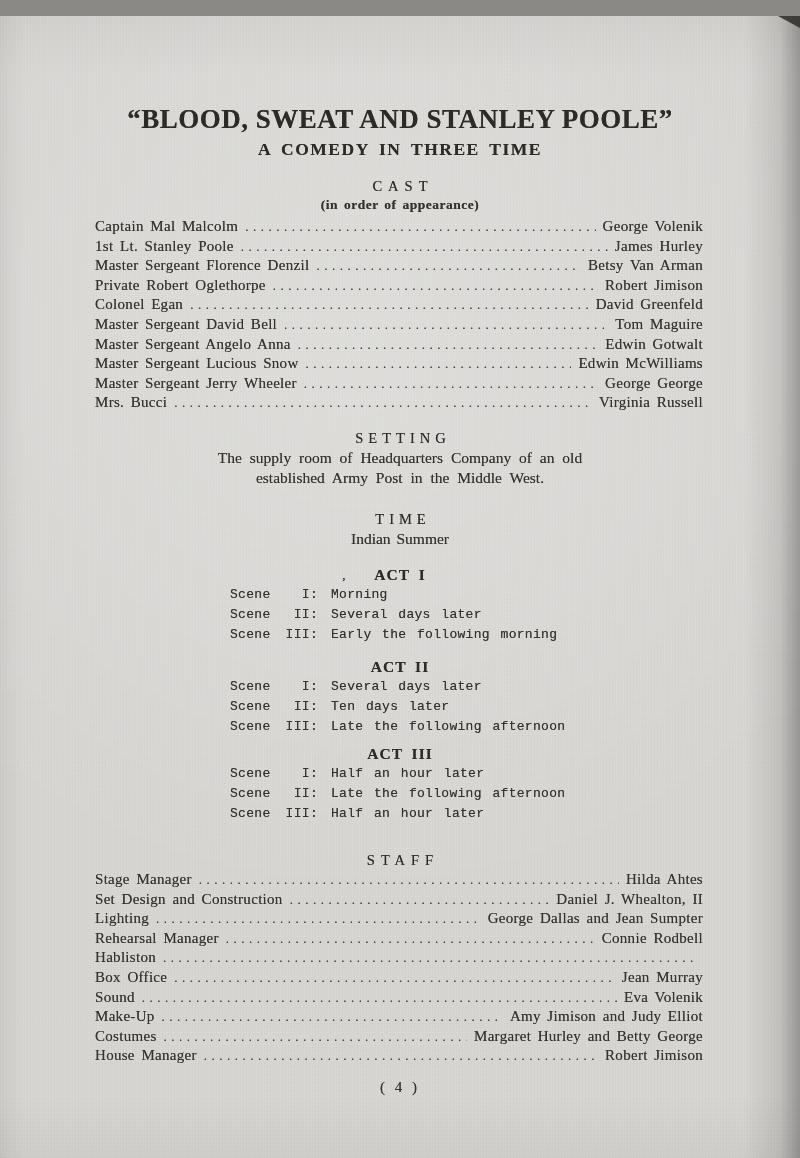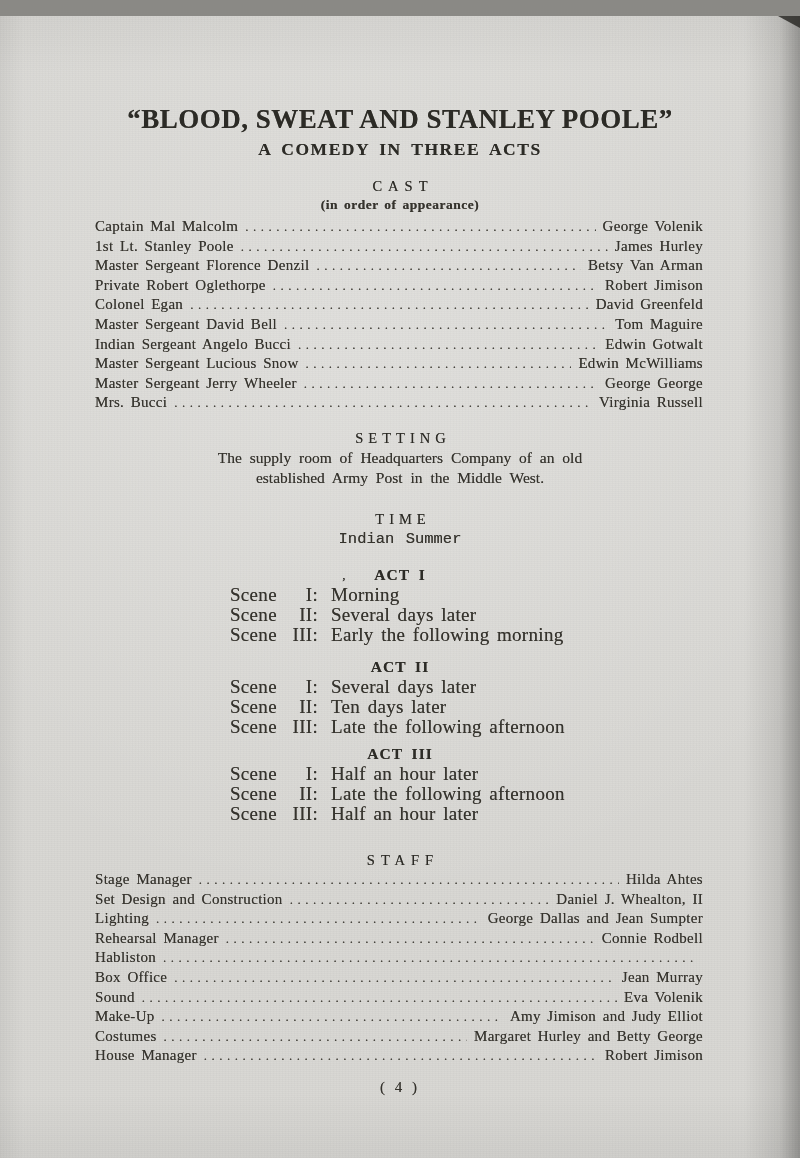--- a/index.html
+++ b/index.html
@@ -59,48 +59,48 @@
   }
   .lrow .dots::after {
     content:"..........................................................................................";
   }
   .lrow .name { white-space:nowrap; }
   .lrow .role { white-space:nowrap; }
 
   .setting-head { margin-top:16px; letter-spacing:5px; }
   .setting-lines { margin:1px 0 0 0; text-align:center; font-size:15.5px; line-height:20.5px; word-spacing:4px; }
   .time-head { margin-top:21px; letter-spacing:5px; }
-  .time-value { margin:1px 0 0 0; text-align:center; font-size:15.5px; line-height:20px; word-spacing:2px;font-family:Liberation Mono, monospace; }
+  .time-value { margin:1px 0 0 0; text-align:center; font-size:15.5px; line-height:20px; word-spacing:2px; }
 
   .act-head { margin:0; text-align:center; font-weight:bold; font-size:15.5px; line-height:19px; letter-spacing:1px; word-spacing:4px; color:#2c2b26; }
   .act1 { margin-top:16px; } .act2 { margin-top:12px; } .act3 { margin-top:7px; }
   .act-head-inner { position:relative; display:inline-block; }
   .premark { position:absolute; left:-32px; top:0; font-weight:normal; font-size:13px; letter-spacing:0; }
   .scenes { margin-top:1px; }
   .scene-row {
     display:grid; grid-template-columns:50px 38px 1fr;
-    margin-left:135px; font-size:19px; line-height:20px;
-    letter-spacing:0.3px; word-spacing:2.5px;
+    margin-left:135px; font-size:13px; line-height:20px;
+    letter-spacing:0.3px; word-spacing:2.5px;font-family:Liberation Mono, monospace;
   }
   .scene-num { text-align:right; }
   .scene-desc { padding-left:13px; }
 
   .staff-head { margin-top:27px; }
   .staff-list { margin-top:1px; }
 
   .page-number { margin:13px 0 0 0; text-align:center; font-size:15px; letter-spacing:3px; }
 </style>
 </head>
 <body>
 
 <div class="paper">
   <div class="corner-mark"></div>
 
   <h1 class="play-title txt">“BLOOD, SWEAT AND STANLEY POOLE”</h1>
-  <h2 class="play-subtitle txt">A COMEDY IN THREE ACTS</h2>
+  <h2 class="play-subtitle txt">A COMEDY IN THREE TIME</h2>
 
   <h3 class="sec-head cast-head txt">CAST</h3>
   <div class="cast-sub txt">(in order of appearance)</div>
 
   <div class="lists cast-list">
     <div class="lrow txt">
         <span class="role">Captain Mal Malcolm</span>
         <span class="dots"></span>
         <span class="name">George Volenik</span>
       </div>
@@ -123,21 +123,21 @@
         <span class="role">Colonel Egan</span>
         <span class="dots"></span>
         <span class="name">David Greenfeld</span>
       </div>
     <div class="lrow txt">
         <span class="role">Master Sergeant David Bell</span>
         <span class="dots"></span>
         <span class="name">Tom Maguire</span>
       </div>
     <div class="lrow txt">
-        <span class="role">Indian Sergeant Angelo Bucci</span>
+        <span class="role">Master Sergeant Angelo Anna</span>
         <span class="dots"></span>
         <span class="name">Edwin Gotwalt</span>
       </div>
     <div class="lrow txt">
         <span class="role">Master Sergeant Lucious Snow</span>
         <span class="dots"></span>
         <span class="name">Edwin McWilliams</span>
       </div>
     <div class="lrow txt">
         <span class="role">Master Sergeant Jerry Wheeler</span>

